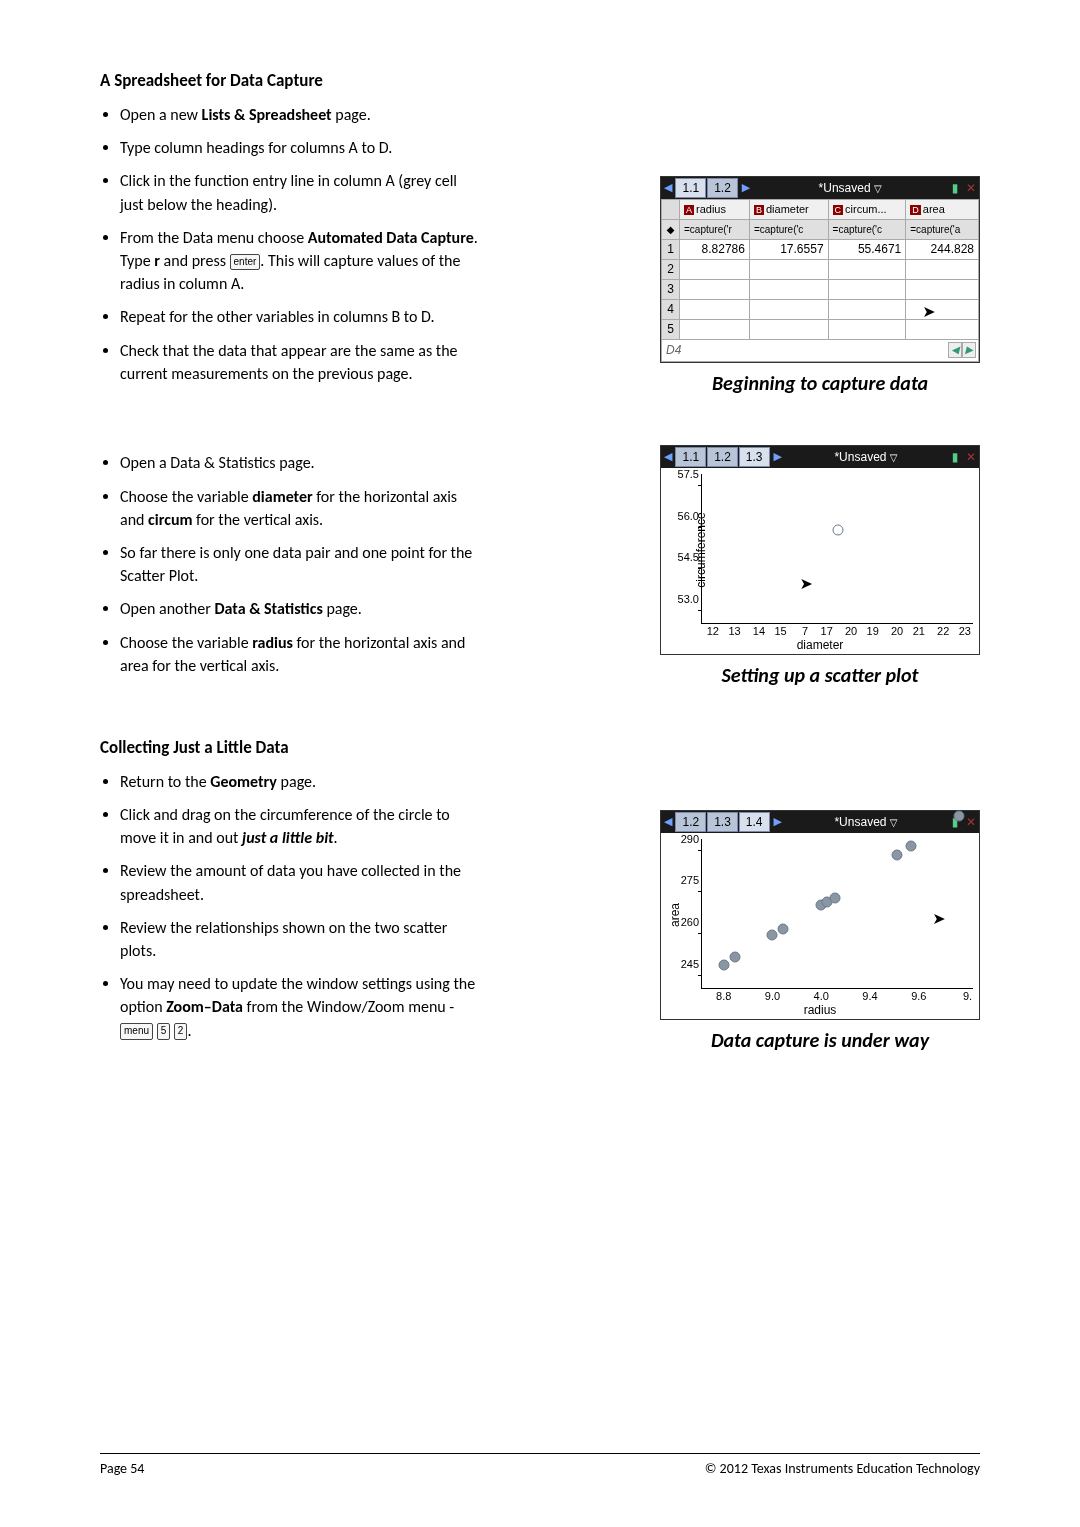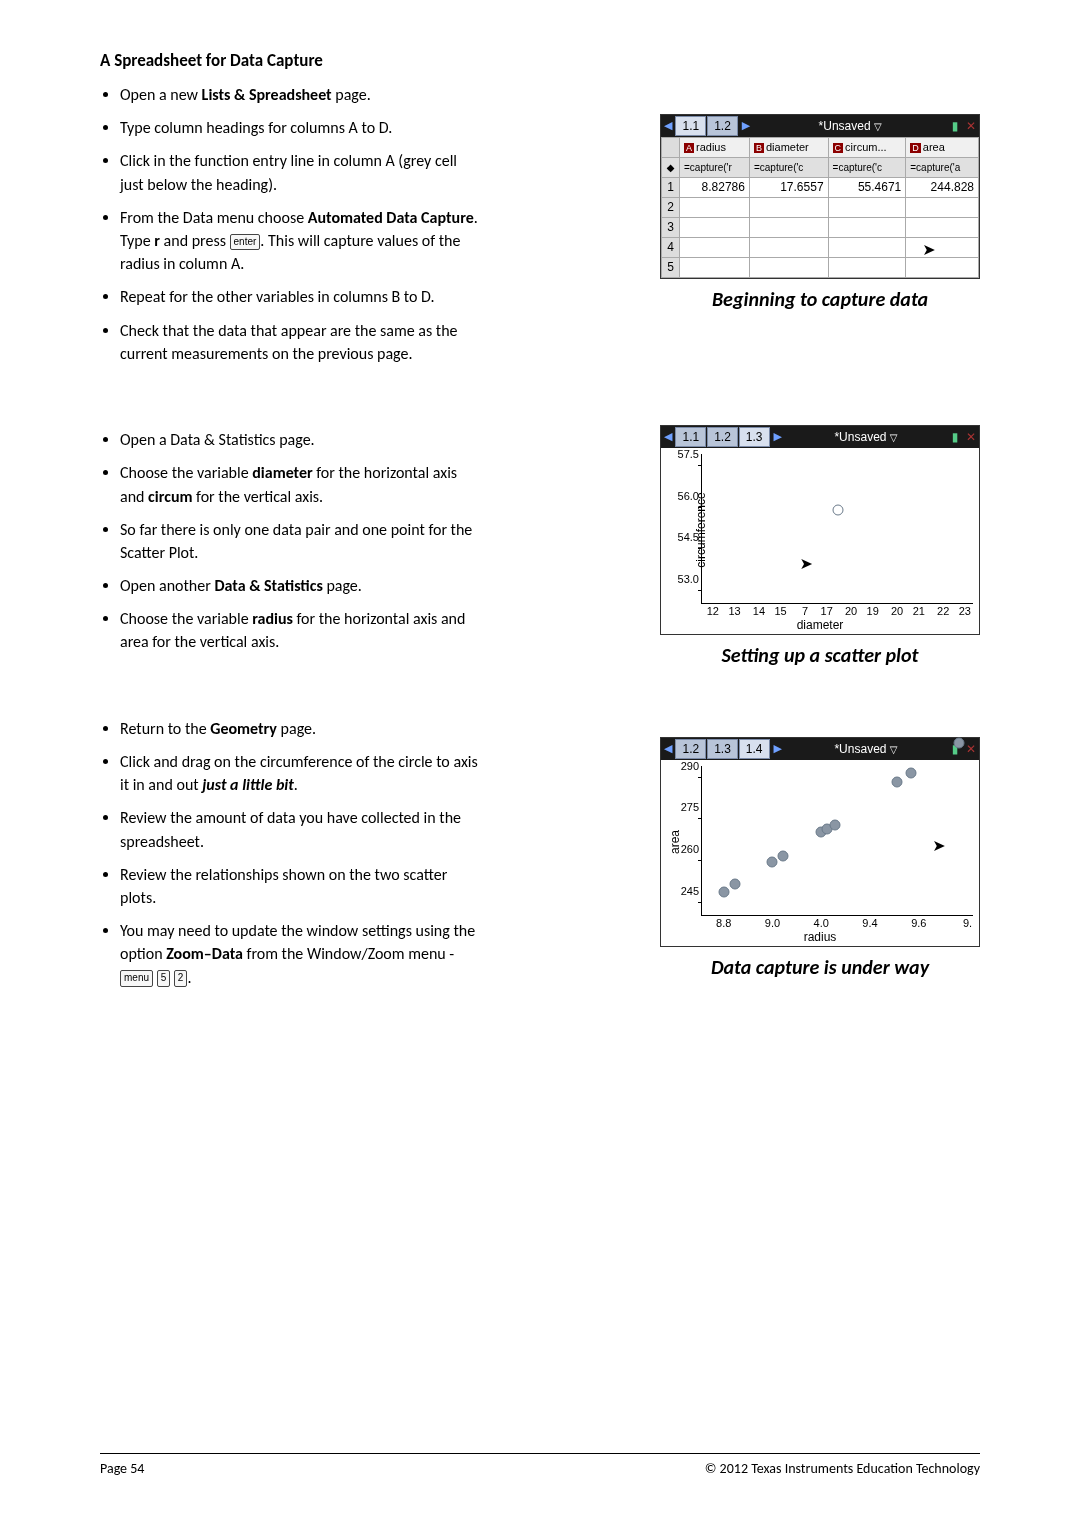--- a/index.html
+++ b/index.html
@@ -15,21 +15,21 @@
   .page {
     padding: 50px 100px 40px 100px;
   }
   .header { display:flex; justify-content:space-between; align-items:flex-start; margin-bottom:40px;}
   .logo { font-size:28px; font-weight:400; font-family:"Times New Roman",serif; letter-spacing:0.5px;}
   .logo .ti { font-weight:400;}
   .logo .nspire { font-style:italic; font-weight:bold; font-family:"Times New Roman",serif;}
   .logo .cx { font-weight:400; letter-spacing:1px;}
   .header-right { text-align:right; font-size:14px; font-weight:bold; line-height:1.4;}
   .header-right .tm { font-size:9px; vertical-align:super;}
-  .section-row { display:flex; align-items:center; margin-bottom:50px; }
+  .section-row { display:flex; align-items:flex-end; margin-bottom:50px;margin-top:20px; }
   .section-left { flex:0 0 400px; padding-right:20px;}
   .section-right { flex:0 0 320px; margin-left:auto; text-align:center;}
   h2 { font-size:17px; margin:0 0 12px 0; font-weight:bold;}
   ul { margin:0; padding-left:20px; list-style:disc;}
   li { font-size:16px; line-height:1.45; margin-bottom:10px;}
   .bold { font-weight:bold;}
   .italic { font-style:italic;}
   .key { display:inline-block; border:1px solid #444; border-radius:2px; padding:0 3px; font-size:10px; vertical-align:middle; background:#f7f7f7; font-family:Arial,sans-serif;}
   .caption { font-style:italic; font-weight:bold; font-size:20px; margin-top:8px;}
   .footer { position:absolute; bottom:50px; left:100px; right:100px; border-top:1px solid #000; padding-top:6px; display:flex; justify-content:space-between; font-size:14px;}
@@ -140,20 +140,28 @@
                     <span class="cursor-icon" style="left:16px;top:2px;">➤</span>
                   </td>
                 </tr>
             <tr>
                   <td class="rownum">5</td>
                   <td></td>
                   <td></td>
                   <td></td>
                   <td></td>
                 </tr>
+            <tr class="cellref-row">
+                  <td class="ref" colspan="5" style="position:relative;"><span>D4</span>
+              <span style="position:absolute; right:2px; top:2px; display:flex;">
+                <span style="width:14px;height:16px;border:1px solid #aaa;background:#eee;text-align:center;font-size:10px;line-height:14px;color:#397;">◀</span>
+                <span style="width:14px;height:16px;border:1px solid #aaa;background:#eee;text-align:center;font-size:10px;line-height:14px;color:#397;">▶</span>
+              </span>
+            </td>
+                </tr>
           </tbody>
             </table>
         </div>
       </div>
       <div class="caption">Beginning to capture data</div>
     </div>
   </div>
 
   <div class="section-row">
     <div class="section-left">
@@ -203,23 +211,24 @@
           <span class="datapoint" style="left:50%;bottom:55%;"></span>
           <span class="cursor-icon" style="left:36%;bottom:20%;">➤</span>
         </div>
       </div>
       <div class="caption">Setting up a scatter plot</div>
     </div>
   </div>
 
   <div class="section-row">
     <div class="section-left">
+      <h2>Collecting Just a Little Data</h2>
       <ul>
         <li><span>Return to the </span><span class="bold">Geometry</span><span> page.</span></li>
-        <li><span>Click and drag on the circumference of the circle to axis it in and out </span><span class="bold italic">just a little bit</span><span>.</span></li>
+        <li><span>Click and drag on the circumference of the circle to move it in and out </span><span class="bold italic">just a little bit</span><span>.</span></li>
         <li>Review the amount of data you have collected in the spreadsheet.</li>
         <li>Review the relationships shown on the two scatter plots.</li>
         <li><span>You may need to update the window settings using the option </span><span class="bold">Zoom–Data</span><span> from the Window/Zoom menu - </span><span class="key">menu</span> <span class="key">5</span> <span class="key">2</span><span>.</span></li>
       </ul>
     </div>
     <div class="section-right">
       <div class="plot">
         <div class="titlebar">
           <span class="arrow">◀</span>
           <span class="tab">1.2</span>

